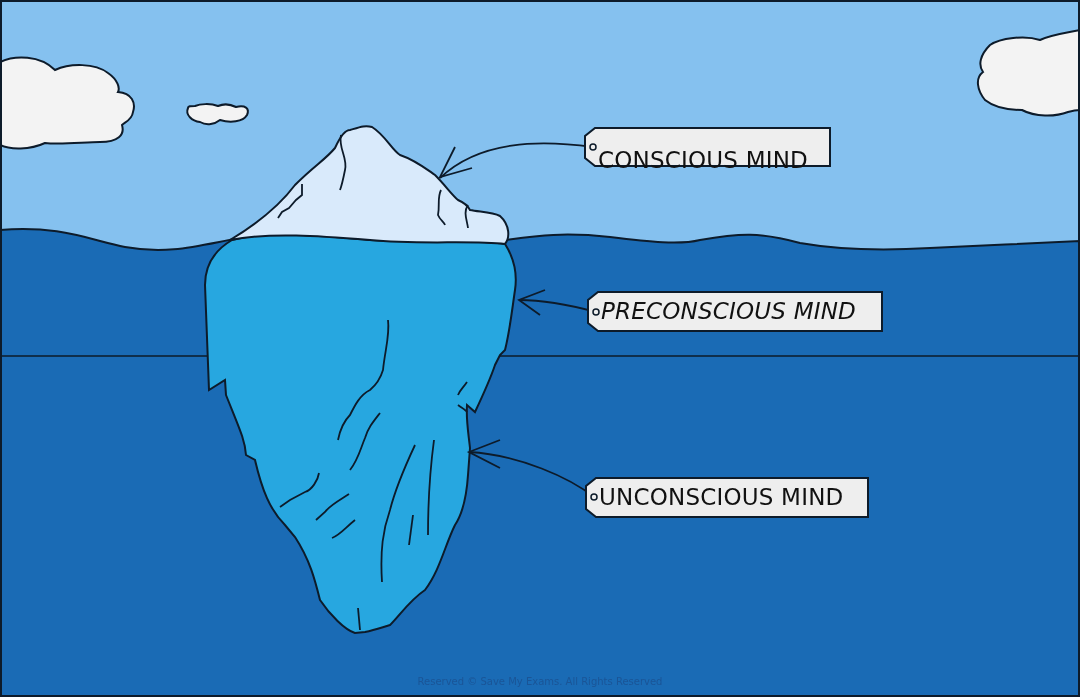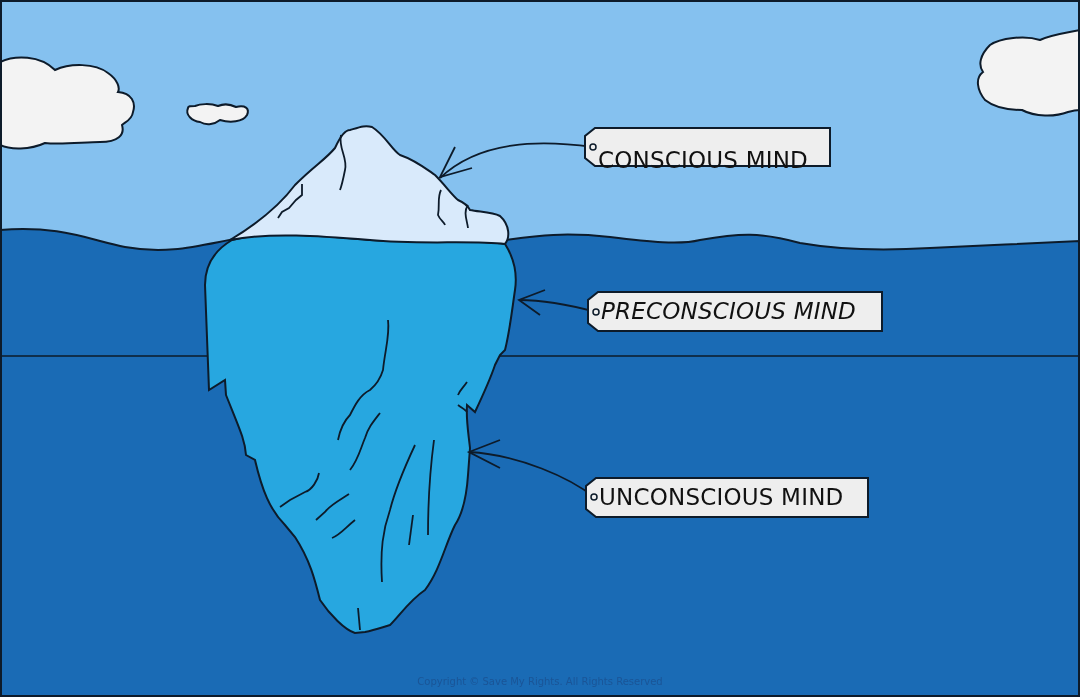--- a/index.html
+++ b/index.html
@@ -77,13 +77,13 @@
 <div class="label" style="left:584px;top:142px;">
   <span>CONSCIOUS MIND</span>
 </div>
 <div class="label" style="left:587px;top:293px;font-style:italic;">
   <span>PRECONSCIOUS MIND</span>
 </div>
 <div class="label" style="left:585px;top:479px;">
   <span>UNCONSCIOUS MIND</span>
 </div>
 
-<div class="copyright">Copyright © Save My Rights. All Rights Reserved</div>
+<div class="copyright">Reserved © Save My Exams. All Rights Reserved</div>
 
 </body></html>

